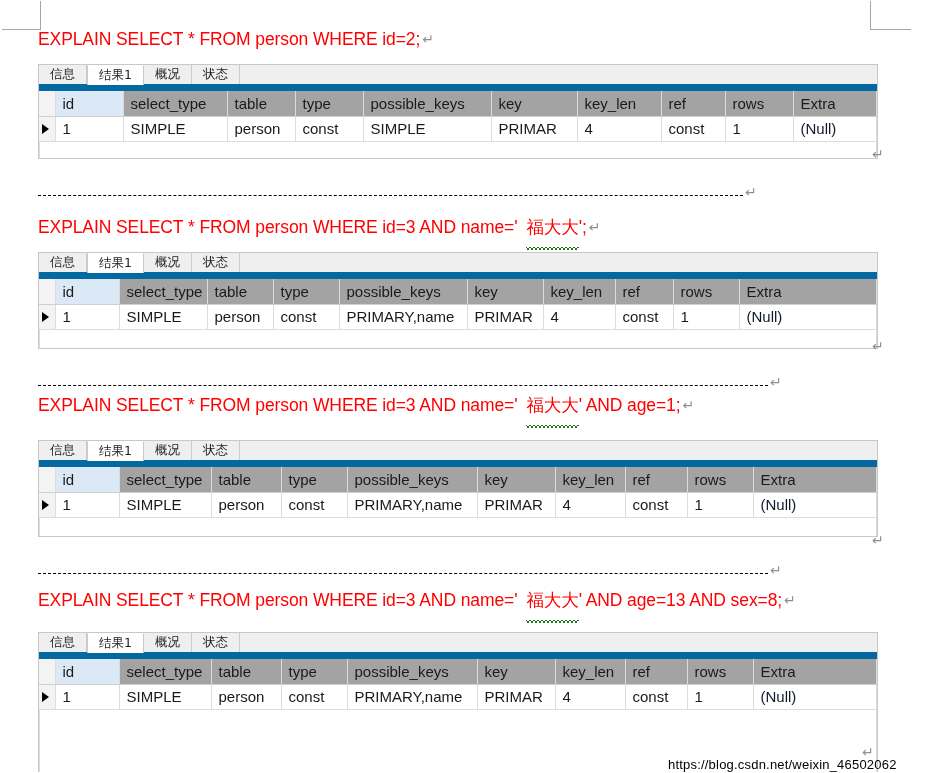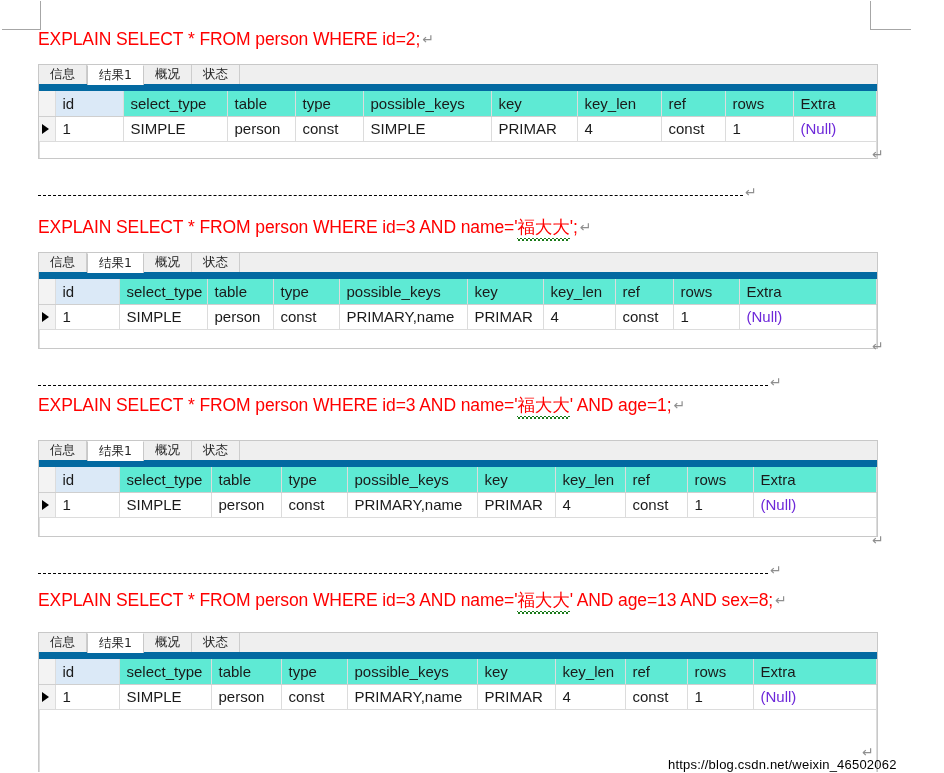--- a/index.html
+++ b/index.html
@@ -42,21 +42,22 @@
     color: #ff0000;
     font-size: 17.5px;
     line-height: 22px;
     white-space: nowrap;
     letter-spacing: -0.1px;
   }
   .sql-line .cjk {
     font-family: Liberation Sans, sans-serif;
     position: relative;
     display: inline-block;
-    padding-bottom: 1px;
+    padding-bottom: 10px;
+    margin-left: 9px;
   }
   .sql-line .cjk::after {
     content: "";
     position: absolute;
     left: 0;
     right: 0;
     bottom: -2px;
     height: 3px;
     background-image:
       linear-gradient(45deg, transparent 40%, #1a7a1a 40%, #1a7a1a 60%, transparent 60%),
@@ -151,21 +152,21 @@
     border-right: 1px solid #dcdcdc;
     border-bottom: 1px solid #dcdcdc;
     overflow: hidden;
     white-space: nowrap;
     text-overflow: clip;
     box-sizing: border-box;
     height: 25px;
     vertical-align: middle;
   }
   table.grid th {
-    background: #5eead4;
+    background: #a3a3a3;
     border-bottom: 1px solid #cfcfcf;
   }
   table.grid th.gutter, table.grid td.gutter {
     width: 16px;
     padding: 0;
     background: #f3f3f3;
     border-right: 1px solid #dcdcdc;
     position: relative;
   }
   table.grid th.col-id {
@@ -179,21 +180,21 @@
     left: 3px;
     top: 50%;
     transform: translateY(-50%);
     width: 0;
     height: 0;
     border-left: 7px solid #000000;
     border-top: 5px solid transparent;
     border-bottom: 5px solid transparent;
   }
   td.null-val {
-    color: #6d28d9;
+    color: #0f172a;
   }
   .grid-filler {
     border-left: 1px solid #dcdcdc;
     border-right: 1px solid #dcdcdc;
     background: #ffffff;
   }
 
   .panel-pilcrow {
     position: absolute;
     color: #8f8f8f;

